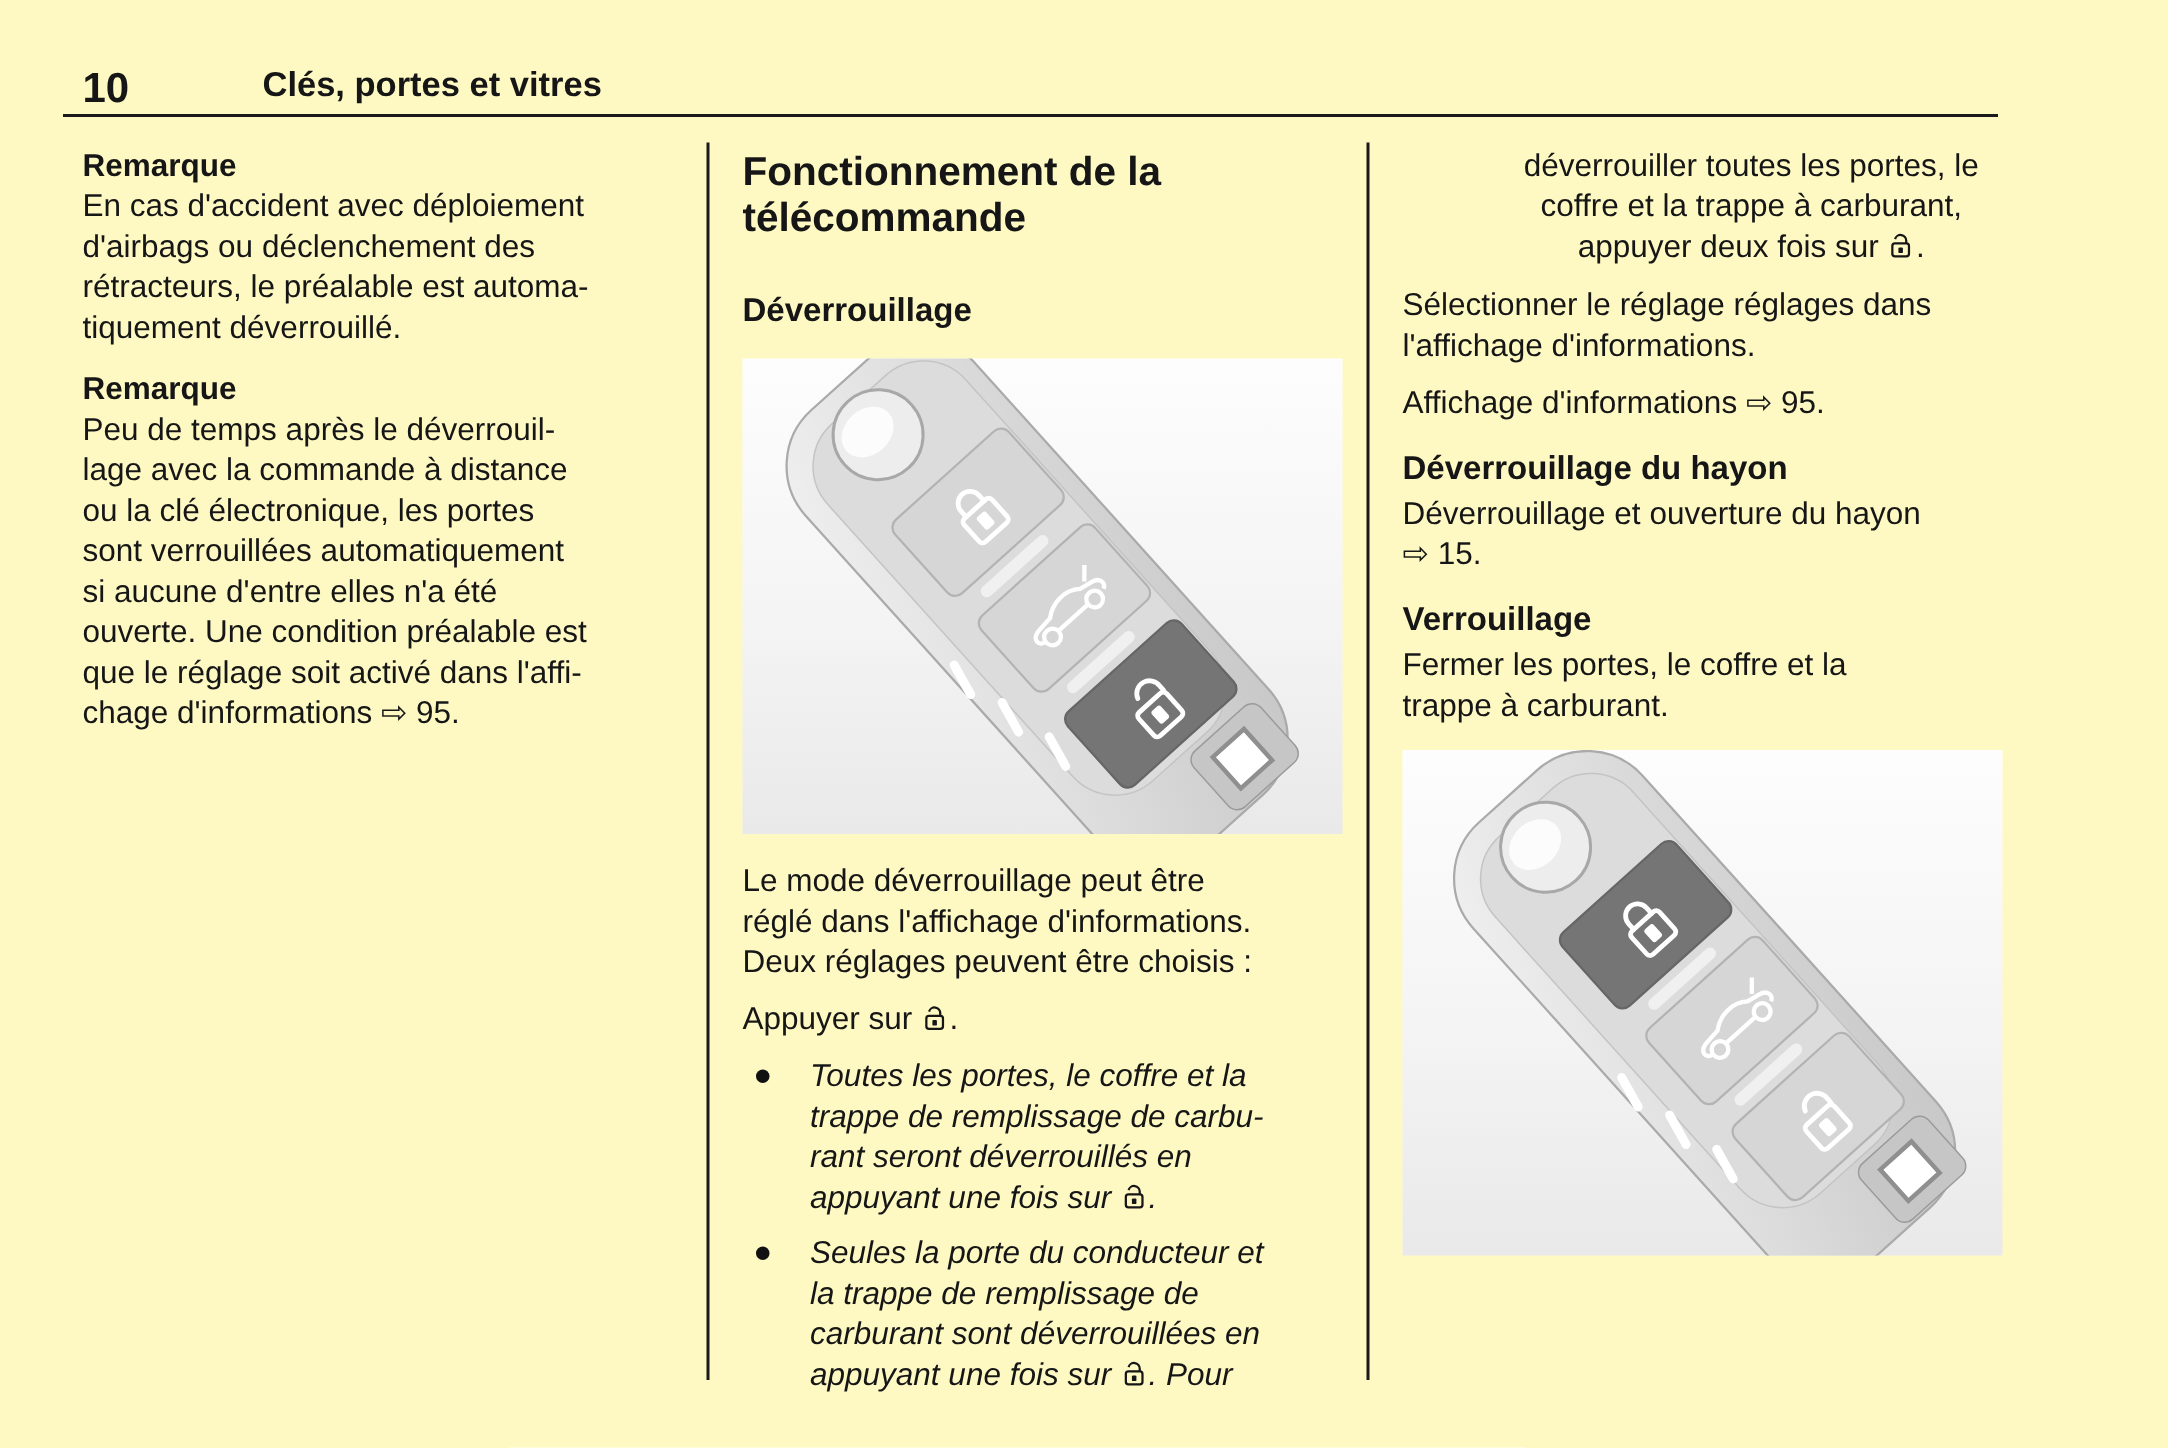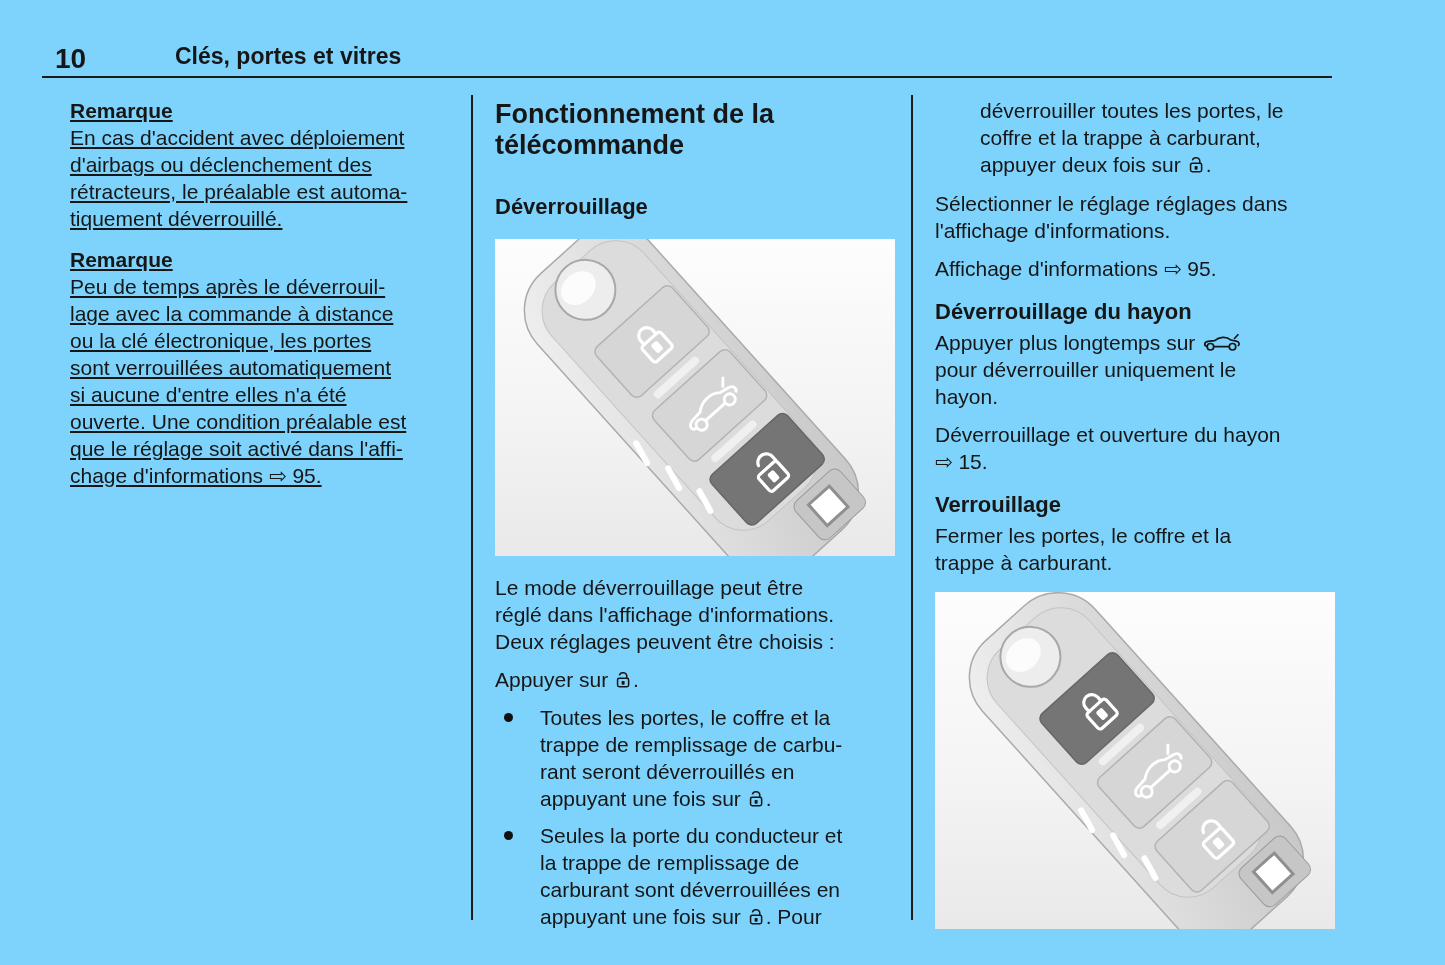--- a/index.html
+++ b/index.html
@@ -1,56 +1,56 @@
 <!DOCTYPE html>
 <html lang="fr"><head>
 <meta charset="utf-8">
 <style>
   html,body{margin:0;padding:0;}
   body{
     width:1445px;height:965px;background:#ffffff;
     font-family:"Liberation Sans","DejaVu Sans",sans-serif;
     color:#161616;-webkit-font-smoothing:antialiased;
   }
-  .page{position:relative;width:1445px;height:965px;overflow:hidden;background:#7dd3fc;}
+  .page{position:relative;width:1445px;height:965px;overflow:hidden;background:#fef9c3;}
 
   
   .page-number{position:absolute;left:55px;top:43px;font-size:28px;font-weight:bold;}
   .chapter-title{position:absolute;left:175px;top:43px;font-size:23px;font-weight:bold;}
   .header-rule{position:absolute;left:42px;top:76px;width:1290px;height:2px;background:#1a1a1a;}
 
   
   .vdiv{position:absolute;top:95px;height:825px;width:2px;background:#1a1a1a;}
   .vdiv-1{left:471px;}
   .vdiv-2{left:911px;}
 
   
   .col{position:absolute;top:97px;font-size:21px;line-height:27px;}
-  .col-1{left:70px;width:412px;text-decoration:underline;}
+  .col-1{left:55px;width:412px;}
   .col-2{left:495px;width:412px;}
   .col-3{left:935px;width:420px;}
 
   p{margin:0 0 11px 0;}
   .lines{display:block;white-space:pre-line;}
   .mixline{display:block;white-space:nowrap;}
   .note-title{display:block;font-weight:bold;}
   .note{margin:0 0 14px 0;}
 
   h1{font-size:27px;line-height:31px;font-weight:bold;margin:2px 0 34px 0;white-space:pre-line;}
   h2{font-size:22px;line-height:24px;font-weight:bold;margin:0 0 20px 0;}
   h3{font-size:22px;line-height:27px;font-weight:bold;margin:16px 0 4px 0;}
 
   .figure{width:400px;margin:0 0 18px 0;background:linear-gradient(180deg,#fdfdfd 0%,#f4f4f4 55%,#e9e9e9 100%);}
   .figure svg{display:block;}
   .figure-2{margin-top:16px;margin-bottom:0;}
 
   .bullet-item{display:flex;align-items:flex-start;margin:8px 0 10px 0;}
   .bullet{flex:0 0 auto;width:9px;height:9px;border-radius:50%;background:#111;margin:9px 27px 0 9px;}
-  .bullet-body{flex:1 1 auto;}
-  .cont-indent{padding-left:45px;}
+  .bullet-body{flex:1 1 auto;font-style:italic;}
+  .cont-indent{padding-left:45px;text-align:center;}
 
   
   .inline-icon{width:19px;height:21px;vertical-align:-3px;color:#161616;}
   .inline-car{width:42px;height:21px;vertical-align:-2px;color:#161616;}
 
   
   .fob-btn{fill:#d6d6d6;stroke:#b3b3b3;stroke-width:1.5;}
   .fob-btn.dark{fill:#757575;stroke:#666666;}
   .fob-icon{stroke:#ffffff;stroke-width:3.2;fill:none;stroke-linecap:round;stroke-linejoin:round;}
   .fob-icon .fill{fill:#ffffff;stroke:none;}
@@ -192,27 +192,20 @@
 
     <p style="margin-top:12px">
         <span class="lines">Sélectionner le réglage réglages dans
 l'affichage d'informations.</span>
       </p>
 
     <p><span>Affichage d'informations ⇨ 95.</span></p>
 
     <h3>Déverrouillage du hayon</h3>
     <p>
-      <span class="mixline"><span>Appuyer plus longtemps sur </span><svg class="inline-car">
-            <use href="#car-side"></use>
-          </svg></span>
-      <span class="lines">pour déverrouiller uniquement le
-hayon.</span>
-    </p>
-    <p>
         <span class="lines">Déverrouillage et ouverture du hayon
 ⇨ 15.</span>
       </p>
 
     <h3>Verrouillage</h3>
     <p>
         <span class="lines">Fermer les portes, le coffre et la
 trappe à carburant.</span>
       </p>
 

